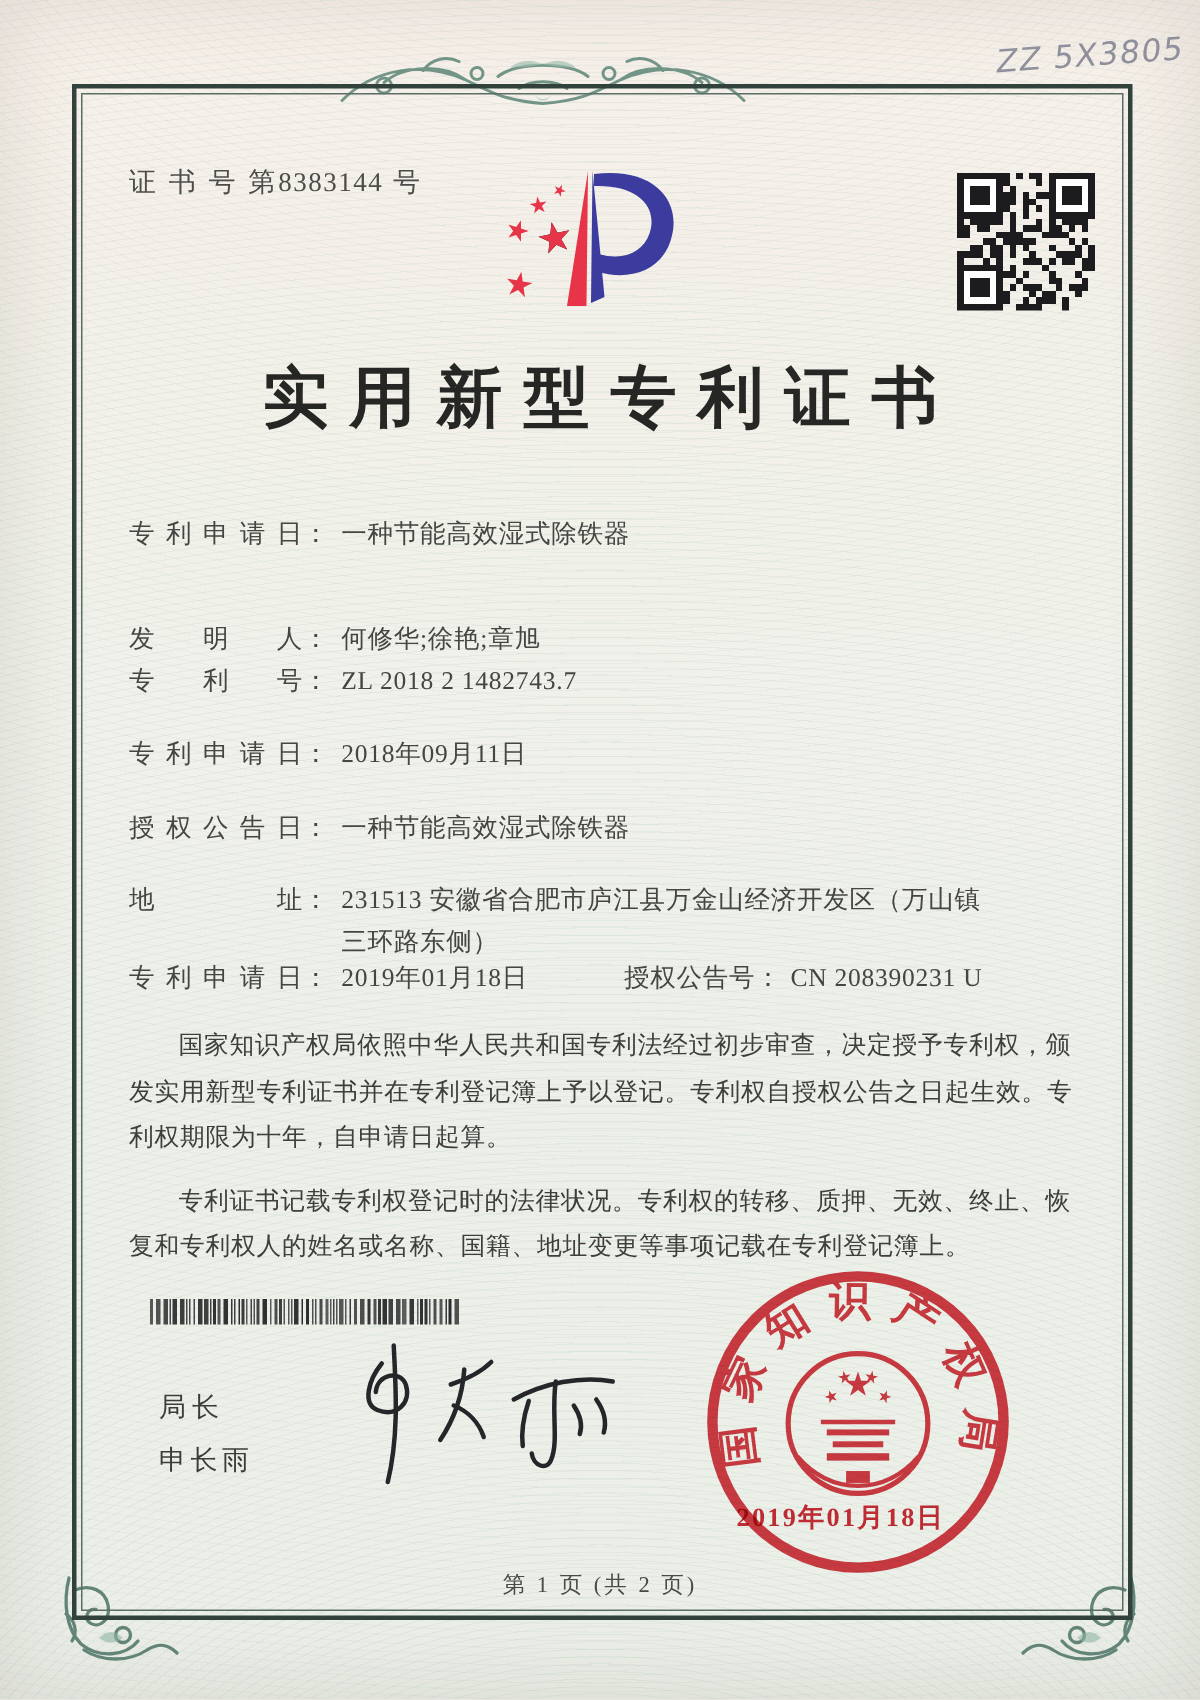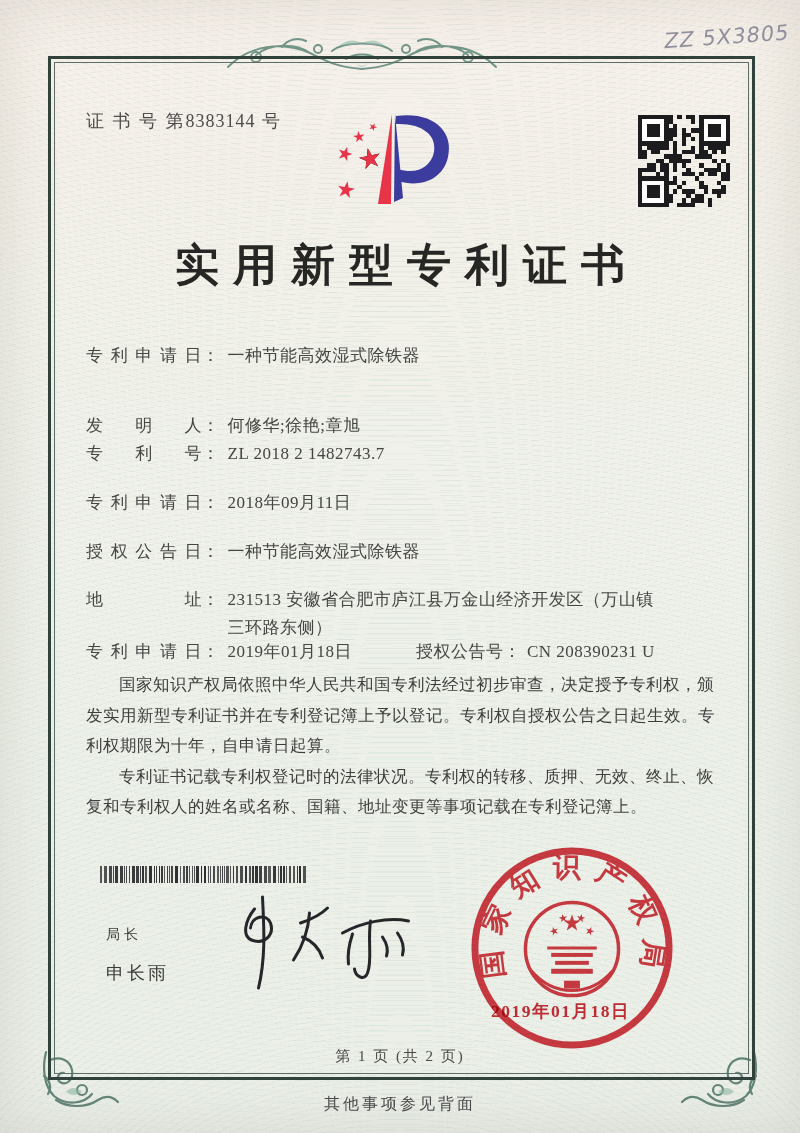--- a/index.html
+++ b/index.html
@@ -58,27 +58,27 @@
   }
   .fcolon { flex:0 0 auto; margin-right:8px; }
   .fvalue { display:inline-block; max-width:480px; }
   .val-narrow { max-width:430px;font-family:Liberation Serif, serif; }
   .grant2 { margin-left:64px; display:flex; }
   .grant2 .fcolon{ margin-right:6px; }
   .paras {
     position:absolute; left:86px; top:670px; width:630px;
     font-size:16.5px; color:#3e3e3c; line-height:1.85; letter-spacing:.5px;
   }
-  .paras p { text-indent:2em; }
+  .paras p { text-indent:2em;margin-top:12px; }
   .barcode {
     position:absolute; left:100px; top:866px; width:212px; height:17px;
     display:flex; align-items:stretch;
   }
   .barcode i { display:block; background:#2c2c2e; }
-  .signer-title { position:absolute; left:106px; top:926px; font-size:14px; color:#3c3c3a; letter-spacing:4px; }
+  .signer-title { position:absolute; left:106px; top:926px; font-size:18px; color:#3c3c3a; letter-spacing:4px; }
   .signer-name  { position:absolute; left:106px; top:961px; font-size:18px; color:#3c3c3a; letter-spacing:3px; }
   .signature { position:absolute; left:218px; top:893px; width:215px; height:100px; }
   .seal { position:absolute; left:468px; top:844px; width:208px; height:208px; mix-blend-mode:multiply; opacity:.95; }
   .seal-date {
     position:absolute; left:491px; top:999px; z-index:6;
     color:#cf2f38; font-size:17.5px; font-weight:700; letter-spacing:1.5px;
     mix-blend-mode:multiply;
   }
   .page-note {
     position:absolute; left:0; right:0; top:1047px; text-align:center;
@@ -469,15 +469,14 @@
       <rect x="84" y="110" width="42" height="4"></rect>
       <rect x="88" y="118" width="34" height="4"></rect>
       <rect x="84" y="126" width="42" height="5"></rect>
       <rect x="97" y="138" width="16" height="8"></rect>
       <path d="M64,128 C76,142 90,148 105,148 C120,148 134,142 146,128" fill="none" stroke="#d5323c" stroke-width="3"></path>
     </g>
   </svg>
   <div class="seal-date">2019年01月18日</div>
 
   <div class="page-note">第 1 页 (共 2 页)</div>
-  <div class="back-note">其他事项参见背面</div>
 
 </div>
 
 </body></html>

